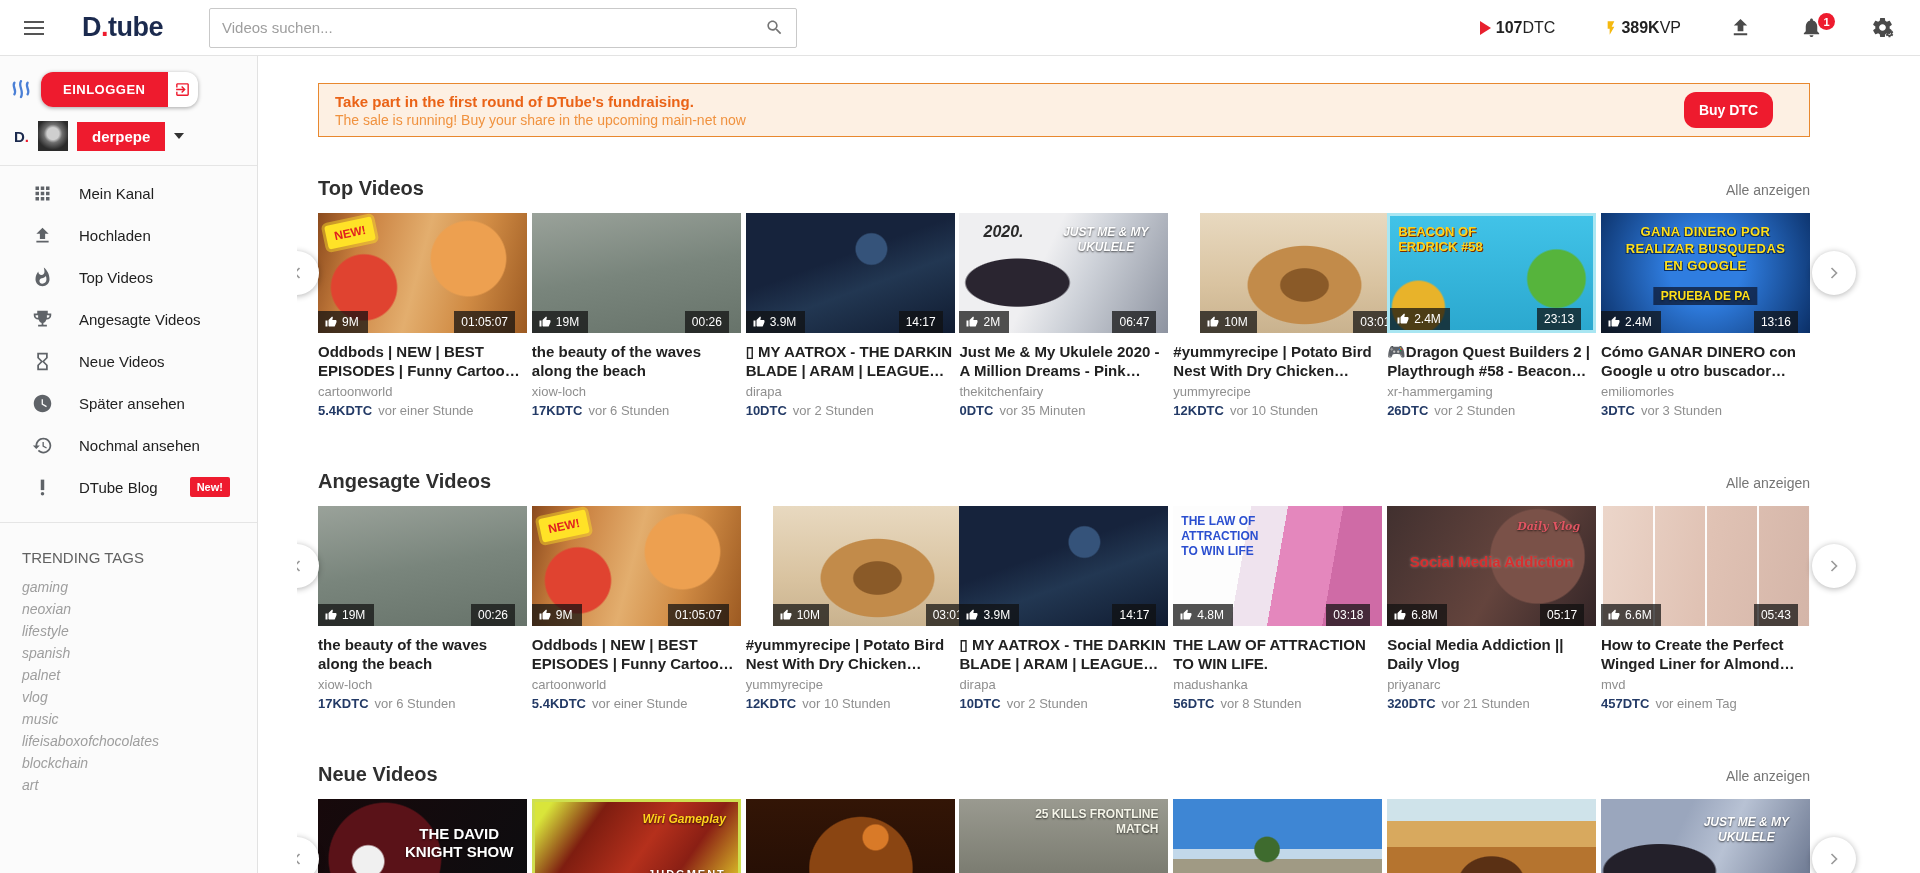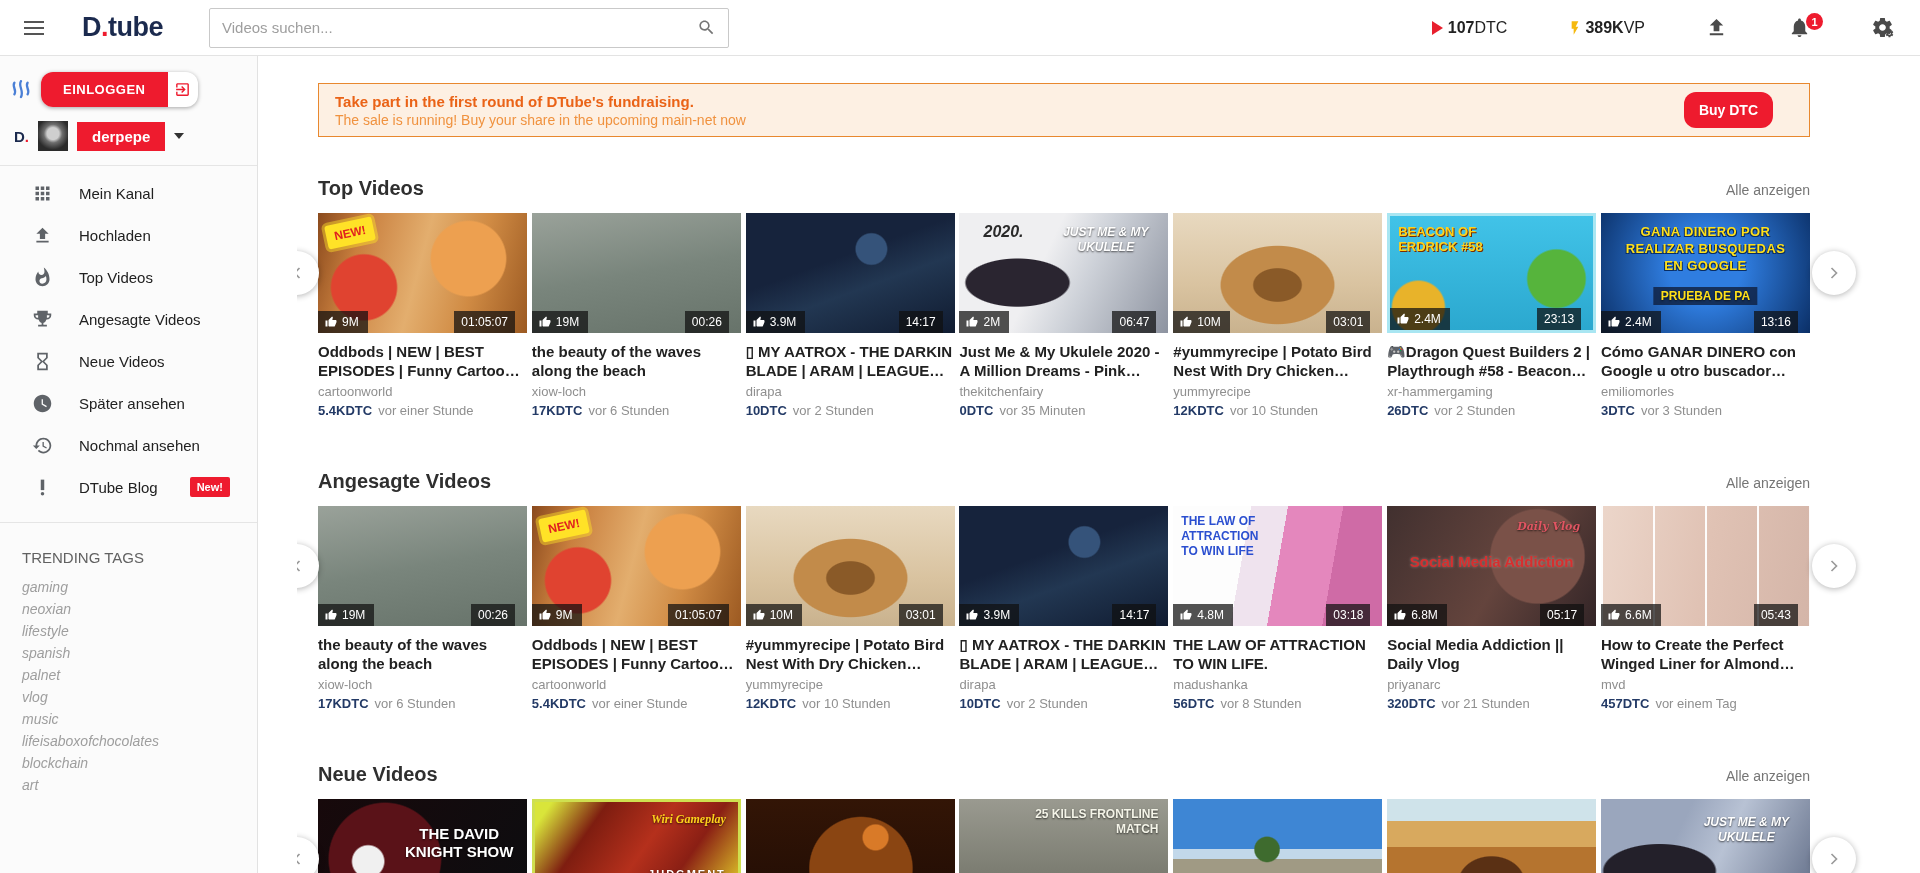--- a/index.html
+++ b/index.html
@@ -7,27 +7,27 @@
     font-family: "Liberation Sans", sans-serif; }
 
   
   .topbar { height: 56px; display: flex; align-items: center; padding: 0 26px 0 24px;
     background: #fff; border-bottom: 1px solid #e3e3e3; position: relative; z-index: 5; }
   .hamburger { width: 20px; cursor: pointer; }
   .hamburger div { height: 2px; background: #555; margin: 4px 0; }
   .logo { margin-left: 38px; font-size: 27px; font-weight: bold; color: #1b2a4e;
     letter-spacing: -0.5px; cursor: pointer; }
   .logo .dot { color: #ee1b2e; }
-  .search { margin-left: 46px; width: 520px; height: 40px; border: 1px solid #c9c9c9;
+  .search { margin-left: 46px; width: 588px; height: 40px; border: 1px solid #c9c9c9;
     border-radius: 2px; display: flex; align-items: center; padding: 0 12px; background:#fff; }
   .search input { flex: 1; border: none; outline: none; font-size: 15px; color: #333;
     font-family: "Liberation Sans", sans-serif; }
   .search input::placeholder { color: #9e9e9e; }
   .search svg { width: 19px; height: 19px; fill: #757575; }
-  .top-right { margin-left: auto; display: flex; align-items: center; gap: 60px; }
+  .top-right { margin-left: auto; display: flex; align-items: center; gap: 48px; }
   .stat { display: flex; align-items: center; font-size: 16px; color: #222; cursor: pointer; }
   .stat b { font-weight: bold; }
   .play-tri { width: 0; height: 0; border-top: 7px solid transparent; border-bottom: 7px solid transparent;
     border-left: 11px solid #e8202e; margin-right: 5px; }
   .bolt svg { width: 16px; height: 18px; fill: #f5b90f; margin-right: 2px; }
   .icon-btn { position: relative; cursor: pointer; display: flex; }
   .icon-btn svg { width: 23px; height: 23px; fill: #4a4a4a; }
   .bell-badge { position: absolute; top: -3px; right: -12px; min-width: 17px; height: 17px;
     background: #ee1b2e; color: #fff; border-radius: 50%; font-size: 11px; font-weight: bold;
     display: flex; align-items: center; justify-content: center; }
@@ -123,21 +123,21 @@
     radial-gradient(circle at 60% 30%, #35537a 0 10%, rgba(0,0,0,0) 11%),
     linear-gradient(160deg,#16233c 0 40%,#223752 60%,#101b30 100%); }
   [data-thumb="uku1"] { background:
     radial-gradient(ellipse at 28% 58%, #2a2530 0 24%, rgba(0,0,0,0) 25%),
     linear-gradient(115deg,#efeff1 0 40%,#cdd1d8 60%,#8d93a0 100%); }
   [data-thumb="uku1"] .thumb-text { left: 42%; right: 4px; top: 12px; font-style: italic; }
   [data-thumb="uku1"] .thumb-sub { left: 24px; top: 10px; bottom: auto; transform: none;
     color: #2a2a2a; font-size: 16px; font-style: italic; text-shadow: none; }
   [data-thumb="potato"] { background:
     radial-gradient(ellipse at 50% 60%, #8a5a28 0 16%, #c28b4a 17% 38%, rgba(0,0,0,0) 39%),
-    linear-gradient(180deg,#e8d9c0,#d9c3a0 60%,#c9b28e); }
+    linear-gradient(180deg,#e8d9c0,#d9c3a0 60%,#c9b28e); margin-left: 27px; }
   [data-thumb="dqb2"] { border: 3px solid #a9e6f2; background:
     radial-gradient(circle at 82% 55%, #56b43c 0 16%, rgba(0,0,0,0) 17%),
     radial-gradient(circle at 14% 80%, #e8b32a 0 13%, rgba(0,0,0,0) 14%),
     linear-gradient(180deg,#41c3e8,#2ba8cf); }
   [data-thumb="dqb2"] .thumb-text { text-align: left; color: #ffd21c; width: 68%;
     text-shadow: 1px 1px 0 #7a2d00; font-size: 13px; }
   [data-thumb="gana"] { background: radial-gradient(circle at 50% 45%, #2f7de0 0 30%, #0b2f66 100%); }
   [data-thumb="gana"] .thumb-text { top: 10px; left: 14px; right: 14px; color: #ffe01a;
     font-size: 13px; line-height: 17px; letter-spacing: .4px;
     text-shadow: 1px 1px 0 #0a2d62, -1px 1px 0 #0a2d62; }
@@ -159,21 +159,21 @@
     linear-gradient(100deg,#ecd6ca,#e0c2b4 50%,#d4b5a8); }
   [data-thumb="davidknight"] { background:
     radial-gradient(circle at 24% 52%, #f0f0f0 0 9%, rgba(0,0,0,0) 10%),
     radial-gradient(circle at 32% 50%, #5a1218 0 36%, rgba(0,0,0,0) 37%),
     linear-gradient(120deg,#17090b,#0d0d10); }
   [data-thumb="davidknight"] .thumb-text { left: 38%; right: 6px; top: 26px; text-align: center;
     font-size: 15px; line-height: 18px; }
   [data-thumb="wiri"] { border: 3px solid #cfe050; background:
     linear-gradient(125deg,#d9e53a 0 6%,#7e1d10 26%,#b5301c 50%,#8a1f14 68%,#e3cf2a 94%); }
   [data-thumb="wiri"] .thumb-text { text-align: right; color: #ffd21c; font-style: italic;
-    top: 10px; right: 12px; left: auto; font-family: Liberation Serif, serif; }
+    top: 10px; right: 12px; left: auto; }
   [data-thumb="wiri"] .thumb-sub { left: auto; right: 12px; transform: none; bottom: 36px;
     letter-spacing: 2px; }
   [data-thumb="club"] { background:
     radial-gradient(circle at 62% 32%, #d97a28 0 8%, rgba(0,0,0,0) 9%),
     radial-gradient(circle at 55% 58%, #8a4512 0 38%, rgba(0,0,0,0) 39%),
     linear-gradient(180deg,#331506,#1f0c04); }
   [data-thumb="kills"] { background: linear-gradient(180deg,#9a9a90,#7c7d72 60%,#666a5e); }
   [data-thumb="kills"] .thumb-text { text-align: right; right: 10px; left: 30%; color: #f4f4e8; }
   [data-thumb="skate"] { background:
     radial-gradient(circle at 45% 42%, #3e6b2e 0 9%, rgba(0,0,0,0) 10%),

